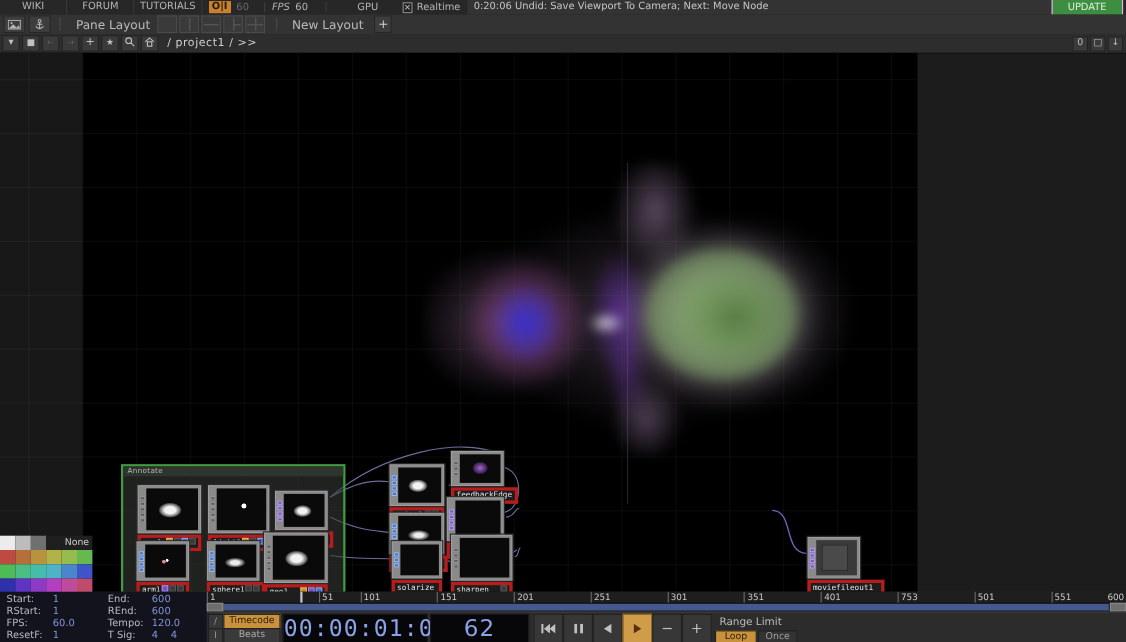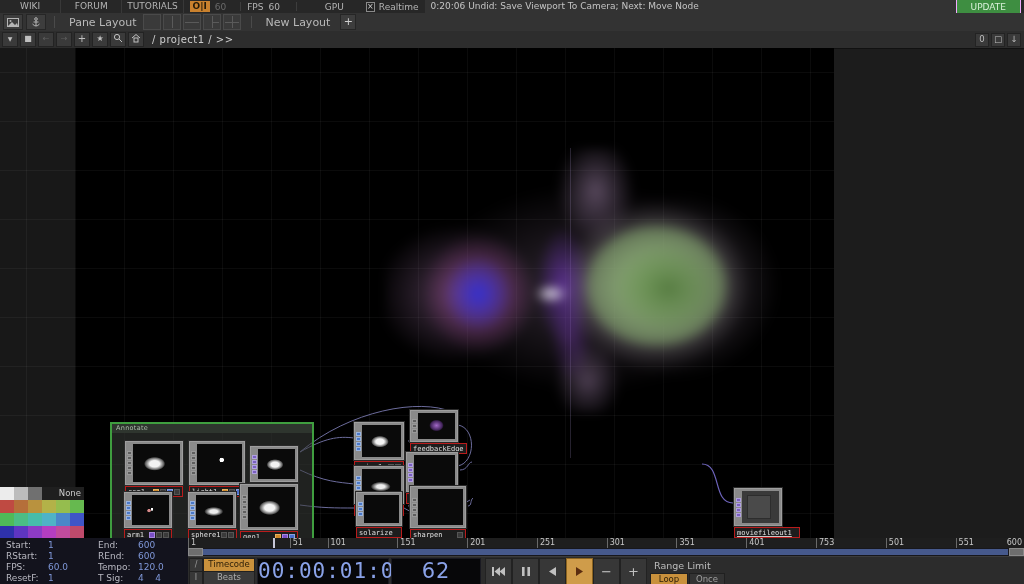--- a/index.html
+++ b/index.html
@@ -7,21 +7,21 @@
        font-family:"DejaVu Sans","Liberation Sans",sans-serif;color:#c8c8c8;
        background:#1c1c1c;font-size:9px;-webkit-font-smoothing:antialiased;}
   
   #menubar{position:absolute;left:0;top:0;width:1024px;height:13px;background:#272727;
            display:flex;align-items:center;border-bottom:1px solid #1a1a1a;}
   .menu-item{width:69px;text-align:center;color:#b4b4b4;border-right:1px solid #383838;
              height:13px;line-height:13px;cursor:default;}
   .oi-badge{background:#c9812e;color:#241a08;padding:0 3px;margin-left:6px;height:11px;line-height:11px;font-weight:bold;}
   .oi-val{color:#6a6a6a;margin:0 8px 0 5px;}
   .mini-sep{width:1px;height:9px;background:#3d3d3d;margin:0 6px;}
-  .fps-label{color:#b4b4b4;margin-right:5px;}
+  .fps-label{color:#b4b4b4;margin-right:5px;font-style:italic;}
   .fps-val{color:#b4b4b4;margin-right:10px;}
   .gpu{color:#b4b4b4;margin:0 22px;}
   .chk{width:8px;height:8px;border:1px solid #8a8a8a;background:#222;color:#d0d0d0;
        font-size:8px;line-height:8px;text-align:center;margin-right:4px;}
   .rt-label{color:#b4b4b4;margin-right:6px;}
   #statusbar{flex:0 0 auto;width:525px;height:13px;line-height:13px;background:#333333;
              color:#c4c4c4;padding-left:6px;white-space:nowrap;overflow:hidden;}
   #update-btn{margin-left:auto;margin-right:3px;background:#3e8e41;border:1px solid #f0abfc;
               color:#d9f2d9;height:10px;line-height:10px;padding:12px 14px;cursor:pointer;}
   
@@ -88,42 +88,42 @@
   .nview{flex:1;background:#0a0a0a;position:relative;overflow:hidden;}
   .thumb{position:absolute;inset:0;}
   .th-white{background:radial-gradient(ellipse 30% 24% at 46% 52%, #f2f2f2 35%, rgba(255,255,255,0.35) 65%, transparent 75%);}
   .th-dot{background:radial-gradient(circle 2.5px at 55% 42%, #fff 80%, transparent 100%);}
   .th-comet{background:radial-gradient(ellipse 34% 20% at 48% 55%, #ececec 30%, rgba(255,255,255,0.25) 65%, transparent 75%);}
   .th-pg{background:radial-gradient(circle 20% at 56% 50%, rgba(110,170,85,0.95), transparent 72%),
                    radial-gradient(ellipse 30% 38% at 47% 50%, rgba(150,75,200,0.9), transparent 75%);}
   .th-p{background:radial-gradient(ellipse 26% 30% at 50% 48%, rgba(170,110,210,0.95), rgba(120,60,170,0.5) 60%, transparent 75%);}
   .th-speck{background:radial-gradient(circle 2px at 46% 52%, #d98a8a 70%, transparent 100%),
                       radial-gradient(circle 1.5px at 54% 48%, #fff 70%, transparent 100%);}
-  .nlabel{margin-top:1px;height:9px;background:#1d1d1d;border:1px solid #b91c1c;display:flex;align-items:center;padding:0 2px;}
+  .nlabel{margin-top:1px;height:9px;background:#1d1d1d;border:3px solid #b91c1c;display:flex;align-items:flex-start;padding:0 2px;}
   .nname{font-family:"DejaVu Sans Mono","Liberation Mono",monospace;font-size:7px;color:#e0e0e0;white-space:nowrap;}
   .flags{margin-left:auto;display:flex;gap:1px;}
   .flags i{width:4px;height:4px;background:#3a3a3a;border:1px solid #555;box-sizing:content-box;}
   .flags i.f-or{background:#d08a2a;border-color:#e8b060;}
   .flags i.f-bl{background:#4a6fd0;border-color:#8aa0e0;}
   .flags i.f-pu{background:#7a50c8;border-color:#a888e0;}
   
   #null1{position:absolute;left:472px;top:355px;width:228px;height:130px;background:#8a8a8a;
          border:1px solid #a0a0a0;outline:1px solid #2a2a2a;box-sizing:border-box;padding:3px;}
   #null1 .inner{position:relative;width:100%;height:112px;background:#050505;overflow:hidden;}
   #null1 .toolcol{position:absolute;left:0;top:0;bottom:0;width:11px;background:#8d89bd;z-index:3;
                   display:flex;flex-direction:column;align-items:center;padding-top:2px;gap:2px;}
   #null1 .toolcol i{width:7px;height:7px;background:#6f6aa8;border:1px solid #c0bce0;box-sizing:border-box;}
   #null1 .toolcol .grip{margin-top:28px;width:7px;height:9px;background:#b8b8c8;border:none;}
   #null1 .nullblob{left:16px;top:0px;width:205px;height:112px;filter:blur(2px);}
   #null1 .nulllabel{margin-top:2px;height:9px;background:#1d1d1d;border:1px solid #454545;
                     display:flex;align-items:center;padding:0 2px;}
   .outtab{position:absolute;right:-4px;width:5px;background:#8d7fd0;border:1px solid #b8ace8;box-sizing:border-box;}
   
   #movieout .nview .innerrect{position:absolute;left:5px;top:4px;right:8px;bottom:4px;background:#4a4a4a;border:1px solid #2d2d2d;}
-  #movieout .nlabel{width:60px;text-decoration:underline;}
+  #movieout .nlabel{width:60px;}
   
   #palette{position:absolute;left:0;top:439px;width:84px;z-index:5;}
   .pal-row{display:flex;height:13px;}
   .pal-cell{width:14px;height:13px;}
   .pal-none{flex:1;background:#1f1f1f;color:#cccccc;font-size:8.5px;text-align:right;
             padding-right:3px;line-height:13px;}
   
   #wires{position:absolute;inset:0;pointer-events:none;}
   
   #bottombar{position:absolute;left:0;top:538px;width:1024px;height:46px;background:#2c2c2c;}

